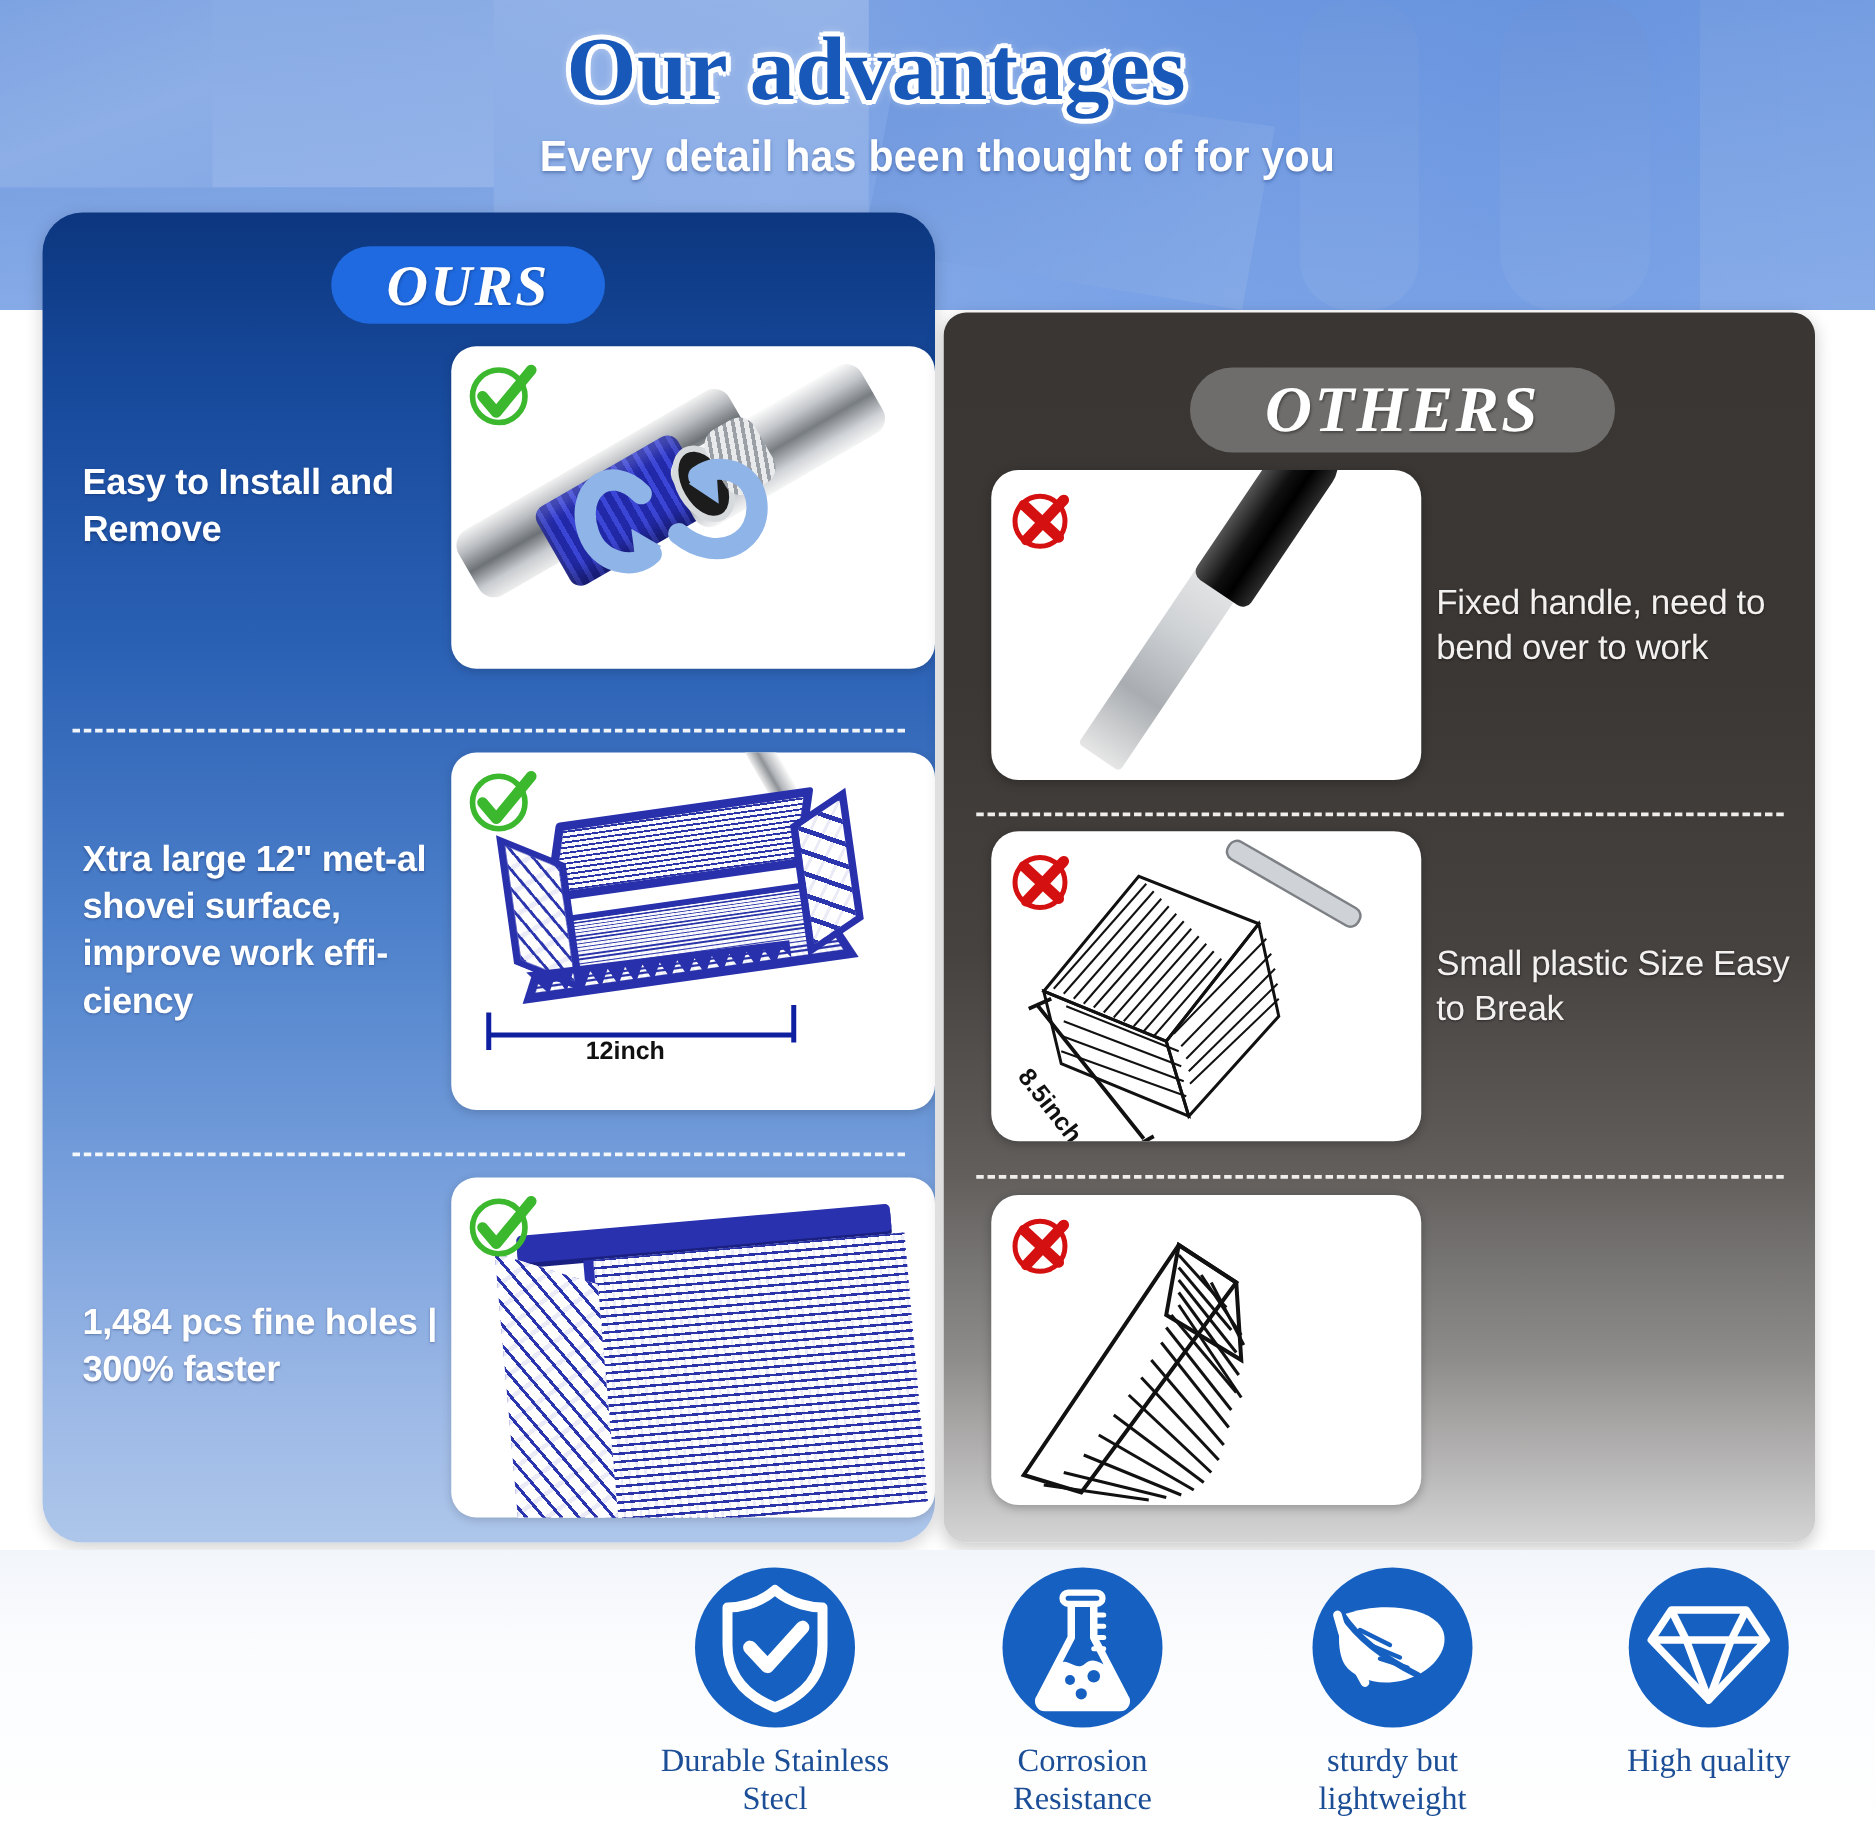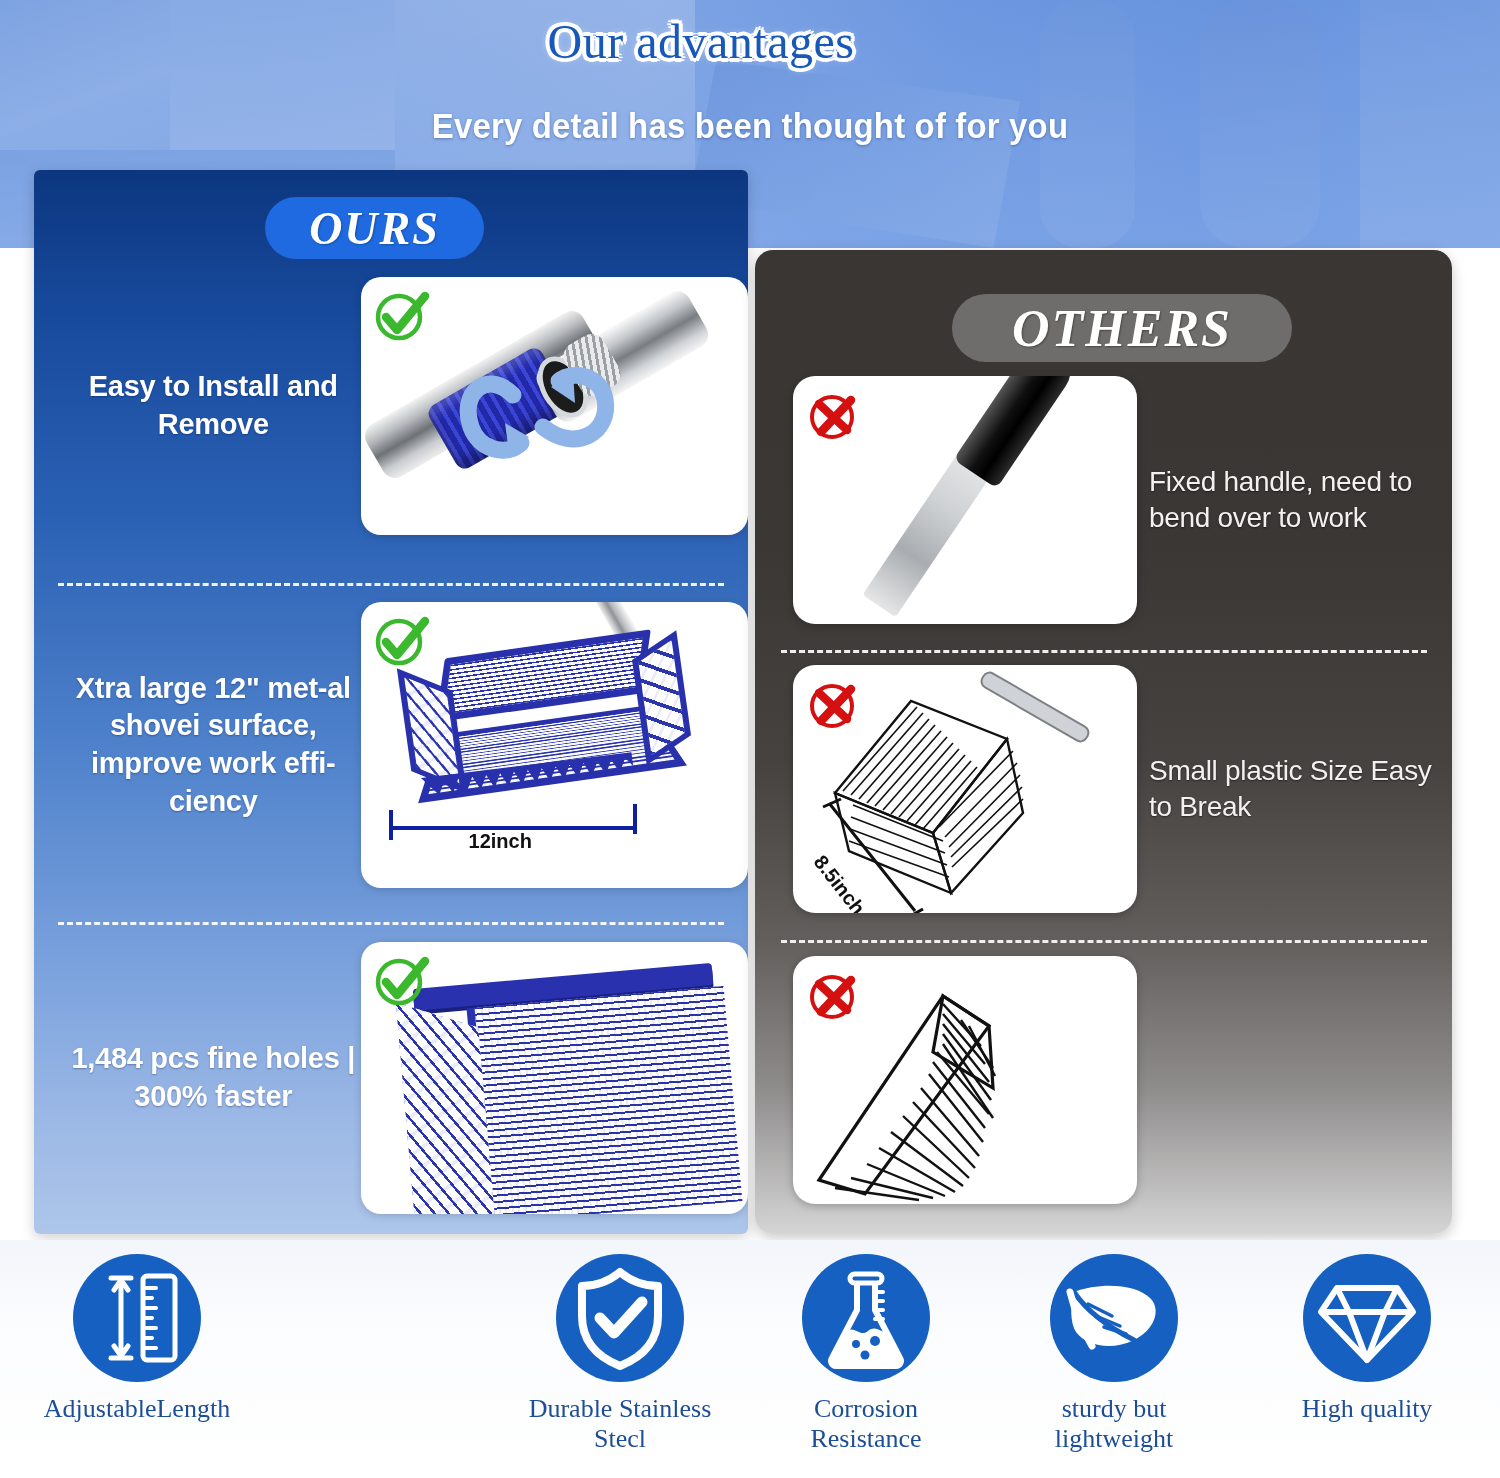--- a/index.html
+++ b/index.html
@@ -35,43 +35,42 @@
   .p6{left:1040px;top:0;width:95px;height:248px;
       background:linear-gradient(180deg,#6f97d9 0%,#93b3e6 100%);border-radius:40px;}
   .p7{left:1200px;top:0;width:120px;height:248px;
       background:linear-gradient(180deg,#6990d5 0%,#8fb0e4 100%);border-radius:45px;}
   .p8{left:1360px;top:0;width:140px;height:248px;
       background:linear-gradient(180deg,#7ea4df 0%,#a6c0ea 100%);}
   .hdr-veil{position:absolute;inset:0;background:linear-gradient(180deg,rgba(110,152,226,.35),rgba(122,162,231,.5));}
 
   .hdr-title{
     position:absolute;left:0;top:14px;width:1402px;text-align:center;
-    font-family:"Liberation Serif", serif;font-weight:normal;font-style:normal;
-    font-size:48px;letter-spacing:.5px;color:#1858b8;
+    font-family:"Liberation Serif", serif;font-weight:bold;font-style:normal;
+    font-size:72px;letter-spacing:.5px;color:#1858b8;
     text-shadow:
       -3px -3px 0 #fff, 3px -3px 0 #fff, -3px 3px 0 #fff, 3px 3px 0 #fff,
       -4px 0 0 #fff, 4px 0 0 #fff, 0 -4px 0 #fff, 0 4px 0 #fff,
       0 0 9px rgba(255,255,255,.95);
   }
   .hdr-sub{
     position:absolute;left:0;top:106px;width:1500px;text-align:center;
     font-family:"Liberation Sans", sans-serif;font-weight:bold;
     font-size:35px;color:#ffffff;letter-spacing:.2px;
     transform:scaleX(.94);
     text-shadow:0 1px 3px rgba(30,60,120,.45);
   }
 
   
   .ours{
     position:absolute;left:34px;top:170px;width:714px;height:1064px;
-    border-radius:6px;
+    border-radius:32px;
     background:linear-gradient(180deg,#0c367f 0%,#17499b 13%,#2a60b4 32%,#5083cc 55%,#7ba2dd 75%,#9db9e6 90%,#adc6ea 100%);
     box-shadow:0 4px 14px rgba(0,0,0,.18);
     overflow:hidden;
-    text-align:center;
   }
   .ours-badge{
     position:absolute;left:231px;top:27px;width:219px;height:62px;
     border-radius:31px;background:#1f6ae0;
     display:flex;align-items:center;justify-content:center;
   }
   .ours-badge span{
     font-family:"Liberation Serif", serif;font-style:italic;font-weight:bold;
     font-size:46px;color:#ffffff;letter-spacing:2px;
     text-shadow:1px 1px 2px rgba(0,0,0,.25);
@@ -411,35 +410,20 @@
         <svg class="mark" viewBox="0 0 58 58">
           <circle cx="27" cy="31" r="20" fill="none" stroke="#d51010" stroke-width="4"></circle>
           <path d="M14 18 L42 44 M46 14 L16 46" stroke="#d51010" stroke-width="8.5" stroke-linecap="round"></path>
         </svg>
       </div>
     </div>
   </div>
 
   <div class="feat-strip">
 
-    <div class="feat" style="left:22px;">
-      <div class="circle">
-        <svg viewBox="0 0 128 128" width="128" height="128">
-          <g stroke="#fff" stroke-width="5" fill="none" stroke-linecap="round">
-            <path d="M38 24 h20 M38 104 h20 M48 26 v76"></path>
-            <path d="M48 26 l-7 10 M48 26 l7 10 M48 102 l-7 -10 M48 102 l7 -10" stroke-width="5"></path>
-          </g>
-          <rect x="70" y="22" width="32" height="84" rx="4" fill="none" stroke="#fff" stroke-width="5"></rect>
-          <g stroke="#fff" stroke-width="4" stroke-linecap="round">
-            <path d="M70 34 h13 M70 44 h9 M70 54 h13 M70 64 h9 M70 74 h13 M70 84 h9 M70 94 h13"></path>
-          </g>
-        </svg>
-      </div>
-      <div class="cap">AdjustableLength</div>
-    </div>
 
 
     <div class="feat" style="left:505px;">
       <div class="circle">
         <svg viewBox="0 0 128 128" width="128" height="128">
           <path d="M64 18 C50 30, 34 32, 26 32 L26 62 C26 90, 44 104, 64 112
                    C84 104, 102 90, 102 62 L102 32 C94 32, 78 30, 64 18 Z" fill="none" stroke="#fff" stroke-width="8" stroke-linejoin="round"></path>
           <path d="M44 64 L58 79 L86 48" fill="none" stroke="#fff" stroke-width="11" stroke-linecap="round" stroke-linejoin="round"></path>
         </svg>
       </div>

